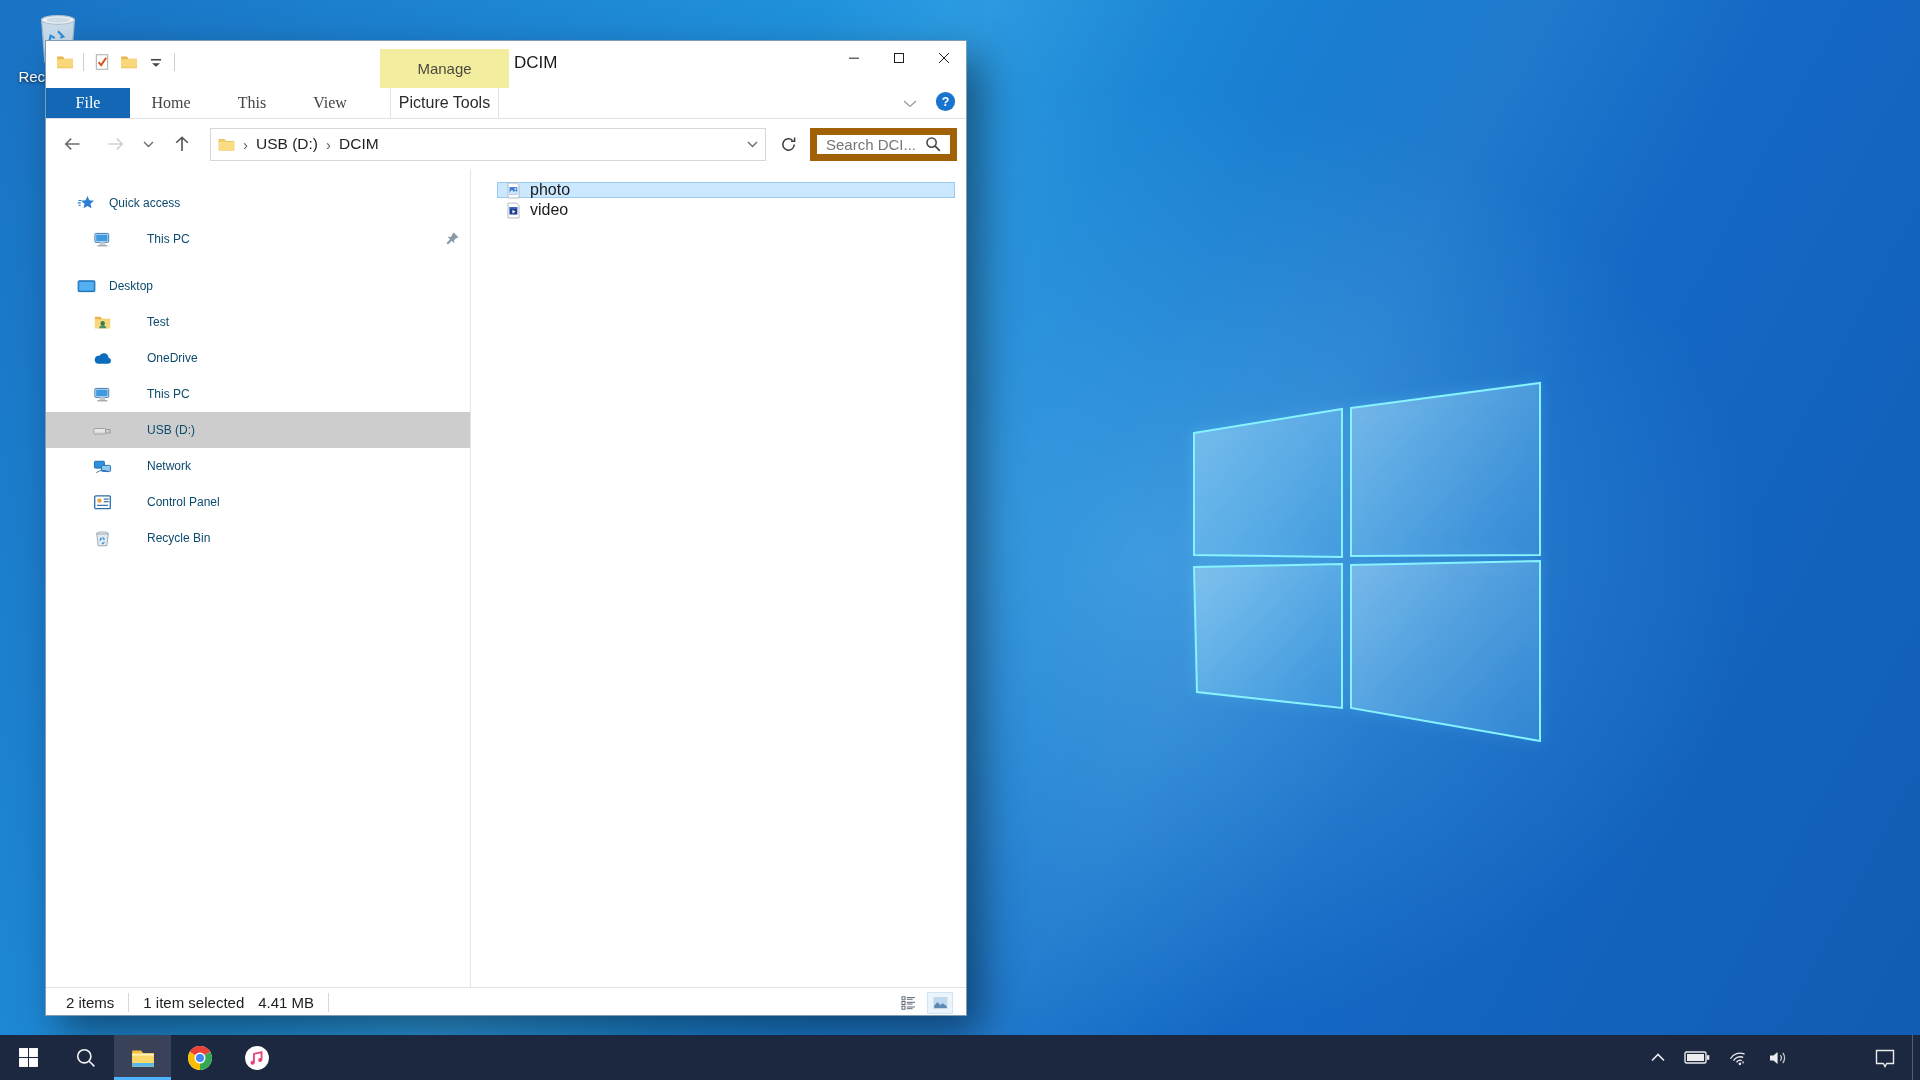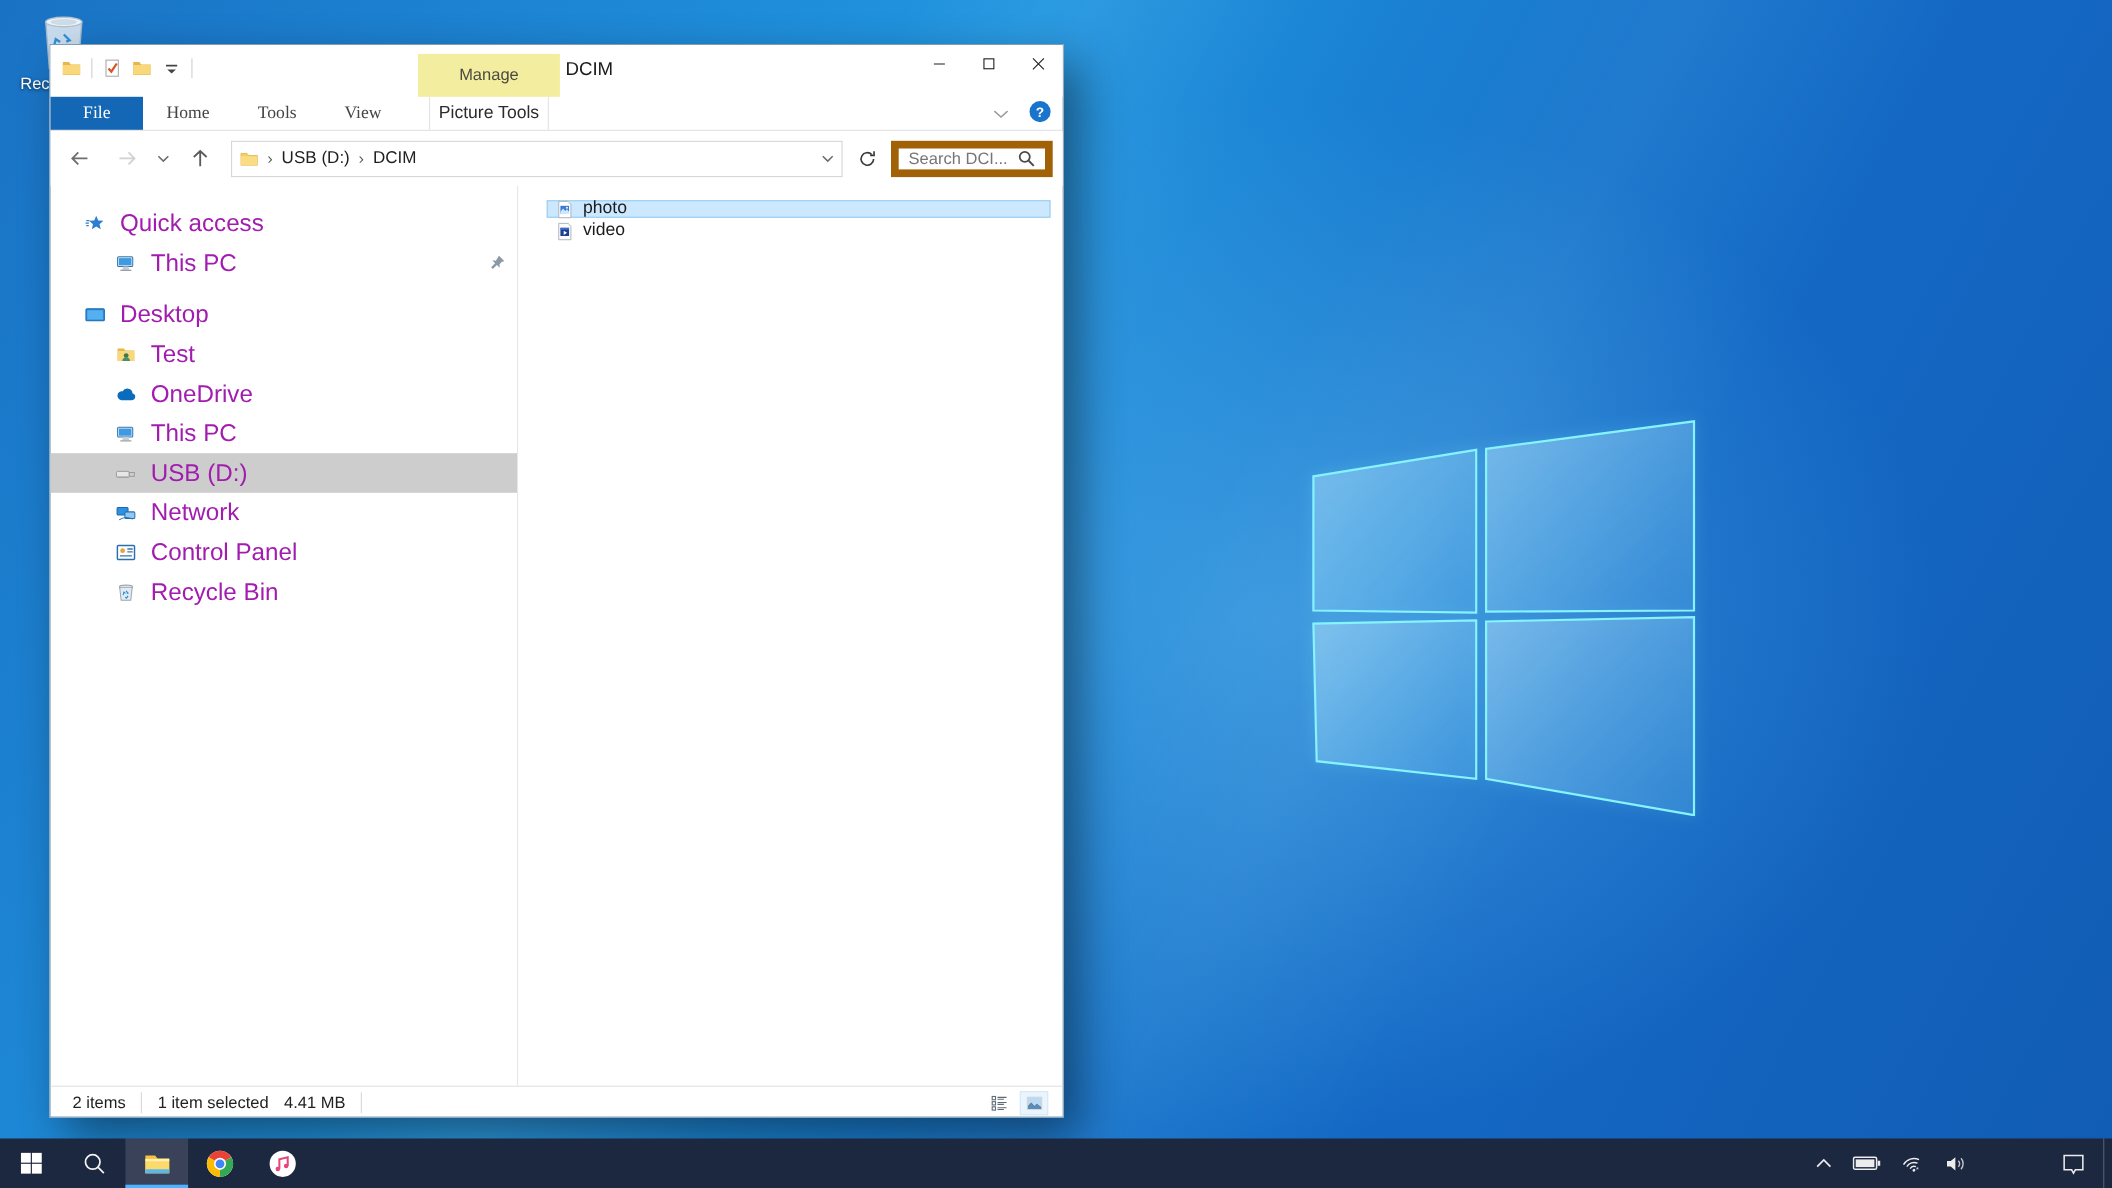--- a/index.html
+++ b/index.html
@@ -74,23 +74,23 @@
   .refresh-btn .ic{width:17px;height:17px;}
   .searchbox{margin-left:10px;width:147px;height:33px;border:7px solid #a16207;display:flex;align-items:center;}
   .searchbox input{flex:1;min-width:0;border:none;outline:none;font-size:15px;color:#555;
     padding:0 0 0 9px;font-family:inherit;background:transparent;}
   .searchbox input::placeholder{color:#757575;opacity:1;}
   .search-glass{width:16px;height:16px;margin:0 9px 0 2px;flex:none;}
 
   
   .main{display:flex;height:818px;}
   .sidebar{width:424px;padding-top:16px;position:relative;}
-  .side-item{position:relative;height:36px;display:flex;align-items:center;font-size:22px;color:#a21caf;}
+  .side-item{position:relative;height:36px;display:flex;align-items:center;font-size:12px;color:#0c4a6e;}
   .side-item.lvl0{padding-left:31px;}
-  .side-item.lvl1{padding-left:59px;}
+  .side-item.lvl1{padding-left:47px;gap:22px;}
   .side-item.sel{background:#cdcdcd;}
   .side-item.gap-after{margin-bottom:11px;}
   .side-ic{width:19px;height:19px;flex:none;}
   .side-label{margin-left:13px;white-space:nowrap;}
   .pin{position:absolute;right:10px;top:10px;width:16px;height:16px;}
   .vdivider{width:1px;background:#e6e6e6;}
   .filepane{flex:1;padding:13px 0 0 26px;}
   .file-row{width:458px;height:16px;display:flex;align-items:center;padding-left:7px;
     border:1px solid transparent;margin-bottom:4px;}
   .file-row.sel{background:#cce8ff;border-color:#98ccf0;}
@@ -211,21 +211,21 @@
                 <path d="M1 1l10 10M11 1L1 11" stroke="#1f1f1f" stroke-width="1"></path>
               </svg>
             </span>
           </div>
       </div>
     </div>
 
     <div class="tabrow">
       <div class="tab tab-file">File</div>
       <div class="tab tab-home">Home</div>
-      <div class="tab tab-share">Tools</div>
+      <div class="tab tab-share">This</div>
       <div class="tab tab-view">View</div>
       <div class="tab-picture">Picture Tools</div>
       <div class="ribbon-collapse">
           <span class="ic icon">
             <svg viewBox="0 0 14 8">
               <path d="M1 1l6 5.4L13 1" stroke="#9a9a9a" stroke-width="1.3" fill="none"></path>
             </svg>
           </span>
         </div>
       <span class="help-btn icon">

